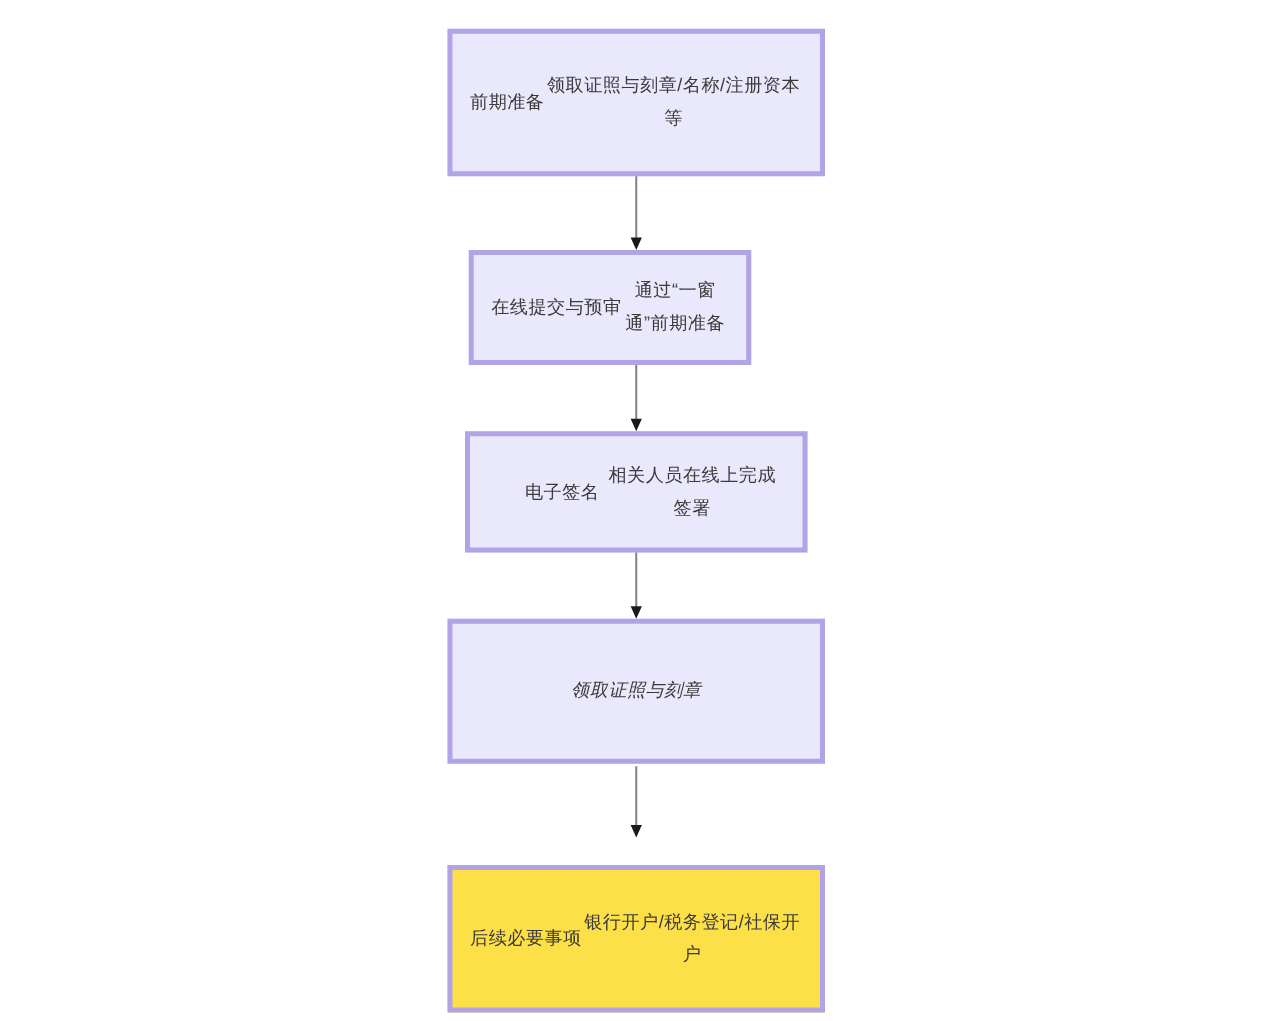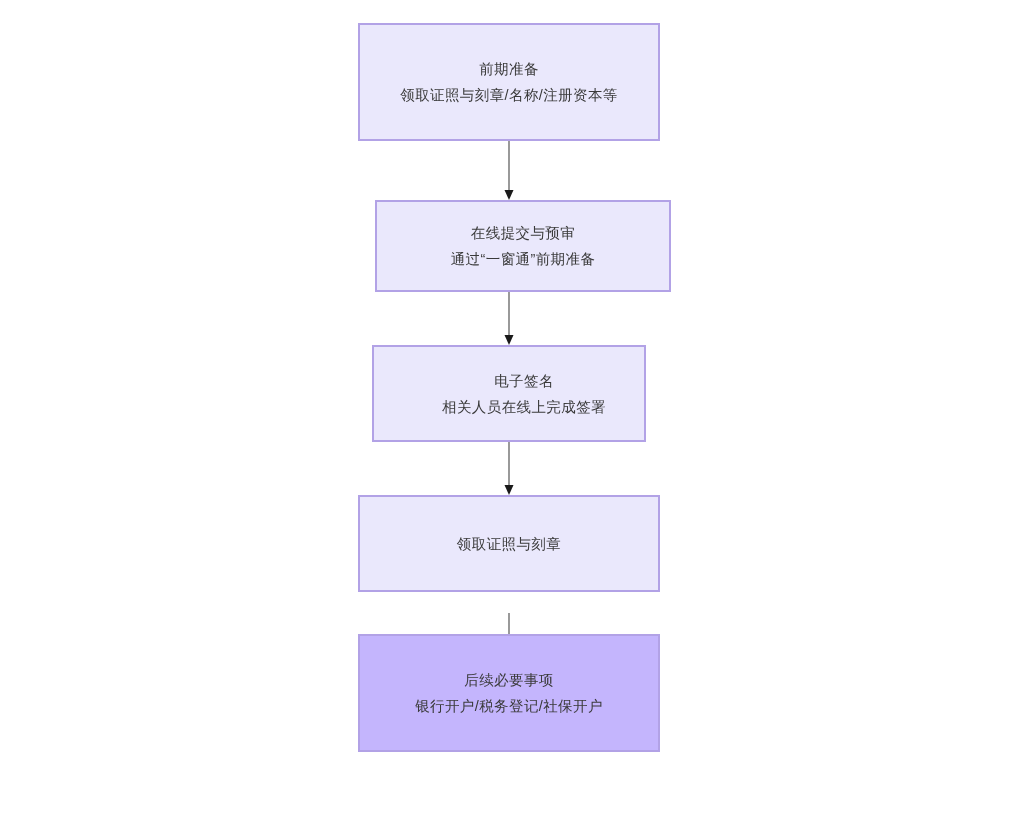--- a/index.html
+++ b/index.html
@@ -16,23 +16,23 @@
   #flowchart-canvas {
     position: relative;
     width: 1014px;
     height: 817px;
     background: #ffffff;
   }
   .flow-node {
     position: absolute;
     box-sizing: border-box;
     background: #eae8fc;
-    border: 2px solid #8b5cf6;
+    border: 4px solid #8b5cf6;
     display: flex;
-    flex-direction: column;
+    flex-direction: row;
     align-items: center;
     justify-content: center;
     text-align: center;
     color: #3a3a3a;
     padding: 6px 14px;
   }
   .node-title {
     font-size: 14.5px;
     line-height: 26px;
     letter-spacing: 0.4px;
@@ -65,47 +65,47 @@
   <div class="flow-node" style="left: 358px; top: 23px; width: 302px; height: 118px; background: rgb(234, 232, 252); border-color: rgb(178, 162, 230); color: rgb(58, 58, 58);">
     <div class="node-title">前期准备</div>
     <div class="node-desc">领取证照与刻章/名称/注册资本等</div>
   </div>
 
   <svg class="flow-connector" xmlns="http://www.w3.org/2000/svg" viewBox="0 0 24 59" width="24" height="59" style="left: 497px; top: 141px; height: 59px;">
     <line class="conn-line" x1="12" y1="0" x2="12" y2="50" stroke="#808080"></line>
     <polygon class="conn-head" points="7.5,49 16.5,49 12,59" fill="#1a1a1a"></polygon>
   </svg>
 
-  <div class="flow-node" style="left: 375px; top: 200px; width: 296px; height: 92px; background: rgb(234, 232, 252); border-color: rgb(178, 162, 230); color: rgb(58, 58, 58);">
+  <div class="flow-node" style="left: 375px; top: 200px; width: 226px; height: 92px; background: rgb(234, 232, 252); border-color: rgb(178, 162, 230); color: rgb(58, 58, 58);">
     <div class="node-title">在线提交与预审</div>
     <div class="node-desc">通过“一窗通”前期准备</div>
   </div>
 
   <svg class="flow-connector" xmlns="http://www.w3.org/2000/svg" viewBox="0 0 24 53" width="24" height="53" style="left: 497px; top: 292px; height: 53px;">
     <line class="conn-line" x1="12" y1="0" x2="12" y2="44" stroke="#808080"></line>
     <polygon class="conn-head" points="7.5,43 16.5,43 12,53" fill="#1a1a1a"></polygon>
   </svg>
 
   <div class="flow-node" style="left: 372px; top: 345px; width: 274px; height: 97px; background: rgb(234, 232, 252); border-color: rgb(178, 162, 230); color: rgb(58, 58, 58); padding-left: 44px;">
     <div class="node-title">电子签名</div>
     <div class="node-desc">相关人员在线上完成签署</div>
   </div>
 
   <svg class="flow-connector" xmlns="http://www.w3.org/2000/svg" viewBox="0 0 24 53" width="24" height="53" style="left: 497px; top: 442px; height: 53px;">
     <line class="conn-line" x1="12" y1="0" x2="12" y2="44" stroke="#808080"></line>
     <polygon class="conn-head" points="7.5,43 16.5,43 12,53" fill="#1a1a1a"></polygon>
   </svg>
 
-  <div class="flow-node" style="left: 358px; top: 495px; width: 302px; height: 97px; background: rgb(234, 232, 252); border-color: rgb(178, 162, 230); color: rgb(58, 58, 58);">
+  <div class="flow-node" style="left: 358px; top: 495px; width: 302px; height: 116px; background: rgb(234, 232, 252); border-color: rgb(178, 162, 230); color: rgb(58, 58, 58); font-style: italic;">
     <div class="node-title">领取证照与刻章</div>
   </div>
 
   <svg class="flow-connector" xmlns="http://www.w3.org/2000/svg" viewBox="0 0 24 57" width="24" height="57" style="left: 497px; top: 613px; height: 57px;">
     <line class="conn-line" x1="12" y1="0" x2="12" y2="48" stroke="#808080"></line>
     <polygon class="conn-head" points="7.5,47 16.5,47 12,57" fill="#1a1a1a"></polygon>
   </svg>
 
-  <div class="flow-node" style="left: 358px; top: 634px; width: 302px; height: 118px; background: #c4b5fd; border-color: rgb(178, 162, 230); color: rgb(58, 58, 58);">
+  <div class="flow-node" style="left: 358px; top: 692px; width: 302px; height: 118px; background: #fde047; border-color: rgb(178, 162, 230); color: rgb(58, 58, 58);">
     <div class="node-title">后续必要事项</div>
     <div class="node-desc">银行开户/税务登记/社保开户</div>
   </div>
 
 </div>
 
 </body></html>

